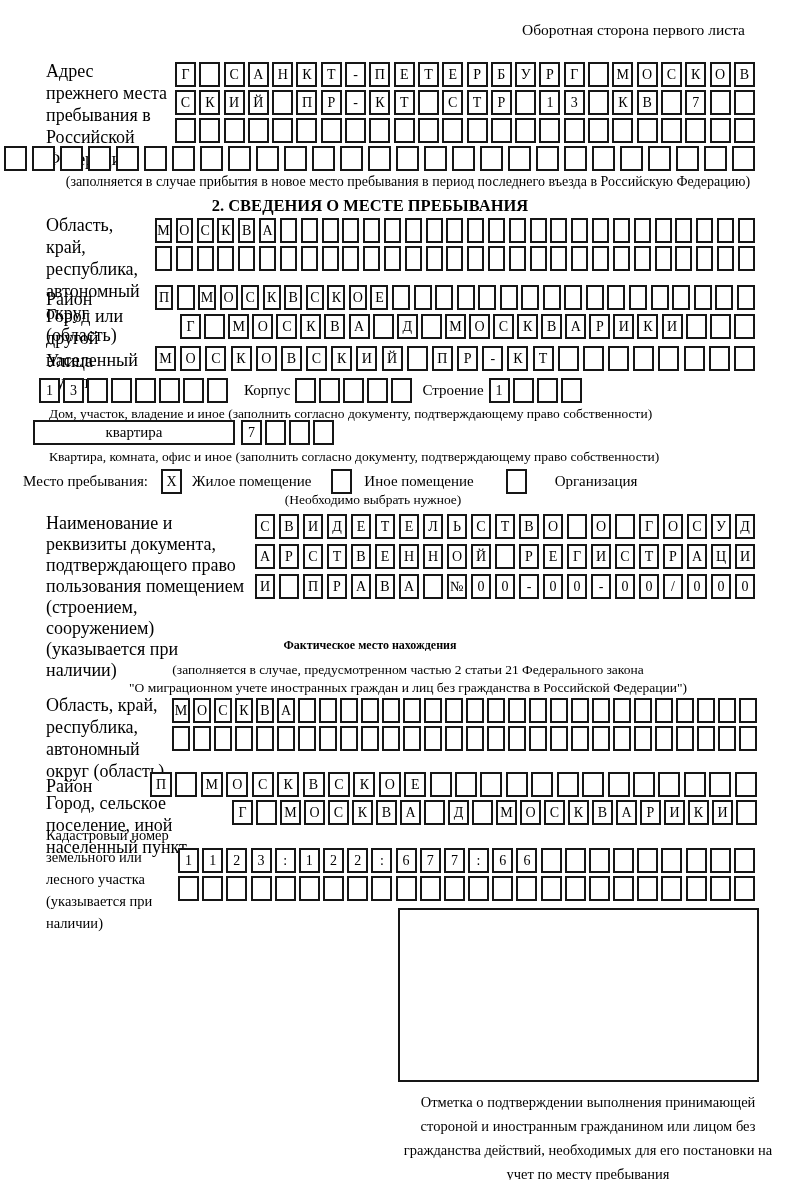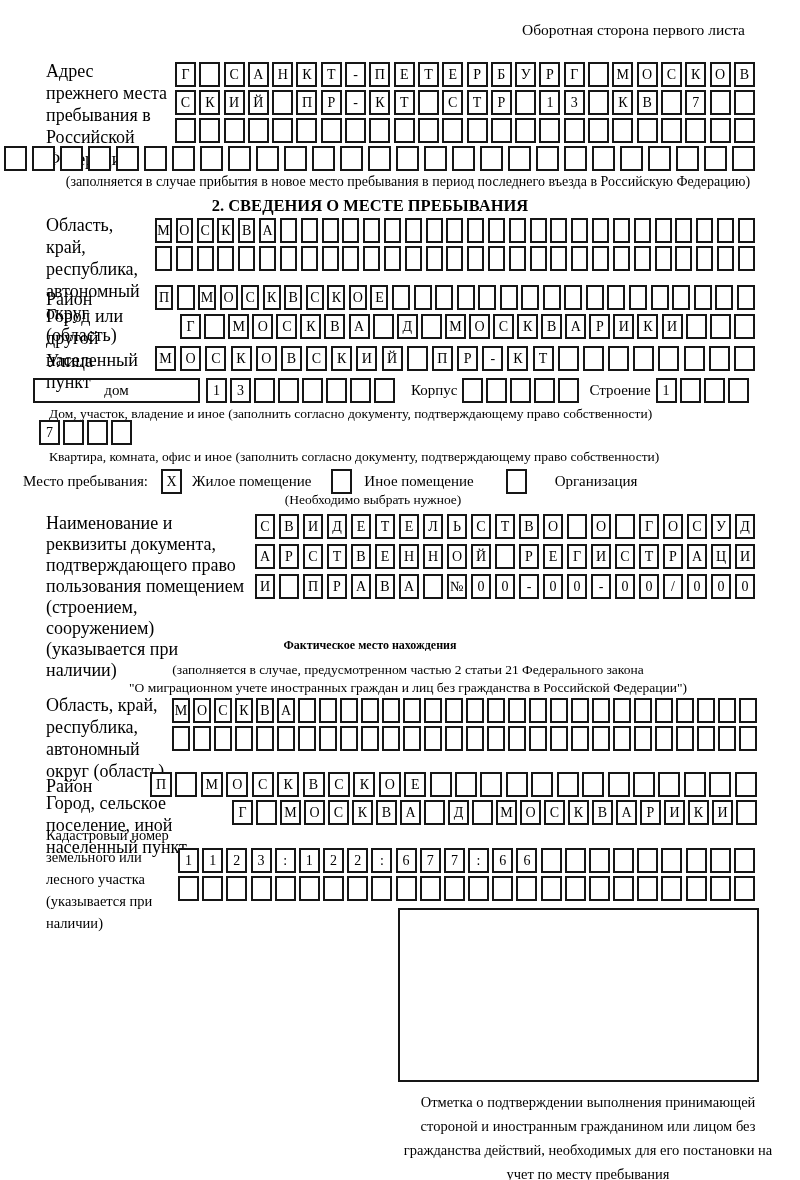--- a/index.html
+++ b/index.html
@@ -297,21 +297,20 @@
     <div class="cell"></div>
     <div class="cell"></div>
     <div class="cell"></div>
     <div class="cell"></div>
     <div class="cell"></div>
     <div class="cell"></div>
     <div class="cell"></div>
   </div>
 
 <div class="flexrow" style="top:378px;left:33px">
-  <div class="typebox" style="width:167px">дом</div>
   <div class="cells-inline" style="margin-left:6px">
       <div class="cell">1</div>
       <div class="cell">3</div>
       <div class="cell"></div>
       <div class="cell"></div>
       <div class="cell"></div>
       <div class="cell"></div>
       <div class="cell"></div>
       <div class="cell"></div>
     </div>
@@ -327,20 +326,21 @@
   <div class="cells-inline" style="margin-left:5px">
       <div class="cell">1</div>
       <div class="cell"></div>
       <div class="cell"></div>
       <div class="cell"></div>
     </div>
 </div>
 <div class="abs cap" style="top:406px;left:33px">Дом, участок, владение и иное (заполнить согласно документу, подтверждающему право собственности)</div>
 
 <div class="flexrow" style="top:420px;left:33px">
+  <div class="typebox" style="width:202px">квартира</div>
   <div class="cells-inline" style="margin-left:6px">
       <div class="cell">7</div>
       <div class="cell"></div>
       <div class="cell"></div>
       <div class="cell"></div>
     </div>
 </div>
 <div class="abs cap" style="top:449px;left:33px">Квартира, комната, офис и иное (заполнить согласно документу, подтверждающему право собственности)</div>
 
 <div class="flexrow" style="top:469px;left:23px">

